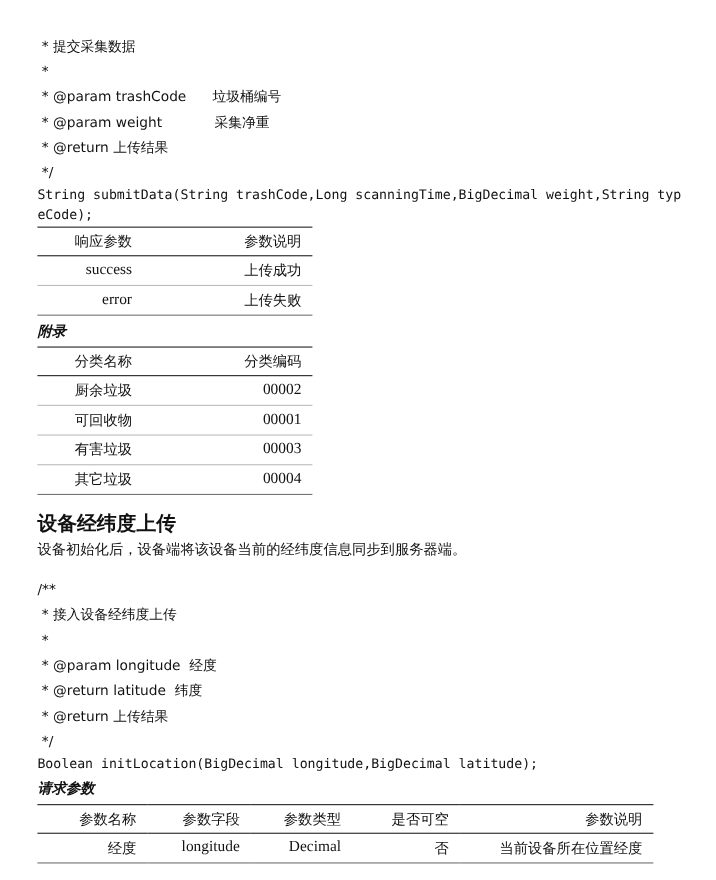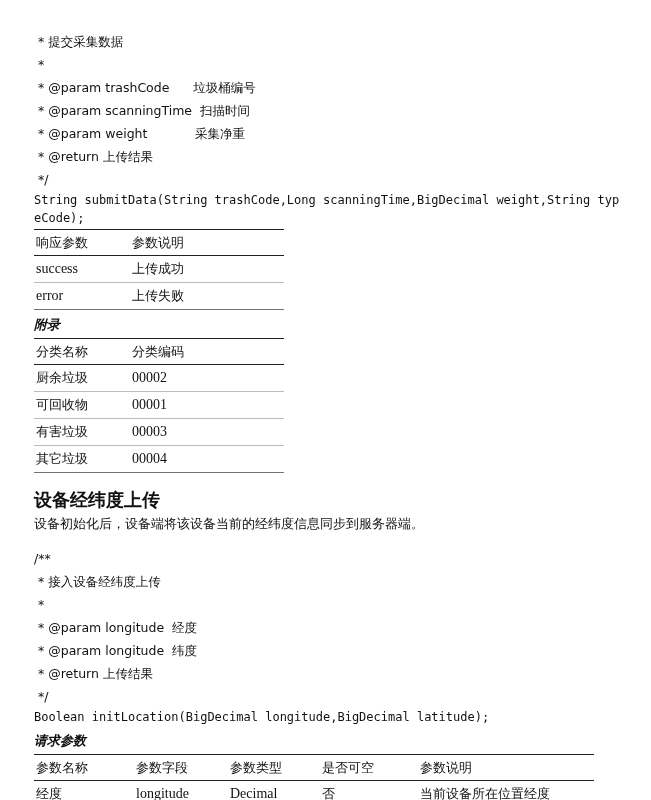--- a/index.html
+++ b/index.html
@@ -71,21 +71,21 @@
     margin-top: 2px;
     margin-bottom: 12px;
   }
   table.doc-table {
     border-collapse: collapse;
     margin-top: 2px;
     margin-bottom: 2px;
   }
   table.doc-table th,
   table.doc-table td {
-    text-align: left;
+    text-align: right;
     padding: 4px 10px 4px 2px;
     font-size: 13px;
     border: none;
     vertical-align: middle;
     white-space: nowrap;
   }
   table.doc-table th {
     font-family: "DejaVu Sans", sans-serif;
     font-weight: normal;
     font-size: 13px;
@@ -125,21 +125,20 @@
 </head>
 <body>
 
 <div class="page">
   <div class="content">
 
     <div>
       <div class="code-line cjk"> * 提交采集数据</div>
       <div class="code-line cjk"> *</div>
       <div class="code-line cjk"> * @param trashCode      垃圾桶编号</div>
-      <div class="code-line cjk"> * @param scanningTime  扫描时间</div>
       <div class="code-line cjk"> * @param weight            采集净重</div>
       <div class="code-line cjk"> * @return 上传结果</div>
       <div class="code-line cjk"> */</div>
     </div>
 
     <div class="sig">String submitData(String trashCode,Long scanningTime,BigDecimal weight,String typeCode);</div>
 
 
     <table class="doc-table t-resp">
       <thead>
@@ -190,21 +189,21 @@
     </table>
 
     <div class="section-bold">设备经纬度上传</div>
     <div class="para">设备初始化后，设备端将该设备当前的经纬度信息同步到服务器端。</div>
 
     <div>
       <div class="code-line cjk">/**</div>
       <div class="code-line cjk"> * 接入设备经纬度上传</div>
       <div class="code-line cjk"> *</div>
       <div class="code-line cjk"> * @param longitude  经度</div>
-      <div class="code-line cjk"> * @param longitude  纬度</div>
+      <div class="code-line cjk"> * @return latitude  纬度</div>
       <div class="code-line cjk"> * @return 上传结果</div>
       <div class="code-line cjk"> */</div>
     </div>
 
     <div class="sig">Boolean initLocation(BigDecimal longitude,BigDecimal latitude);</div>
 
     <div class="section-italic">请求参数</div>
 
     <table class="doc-table t-params">
       <thead>

